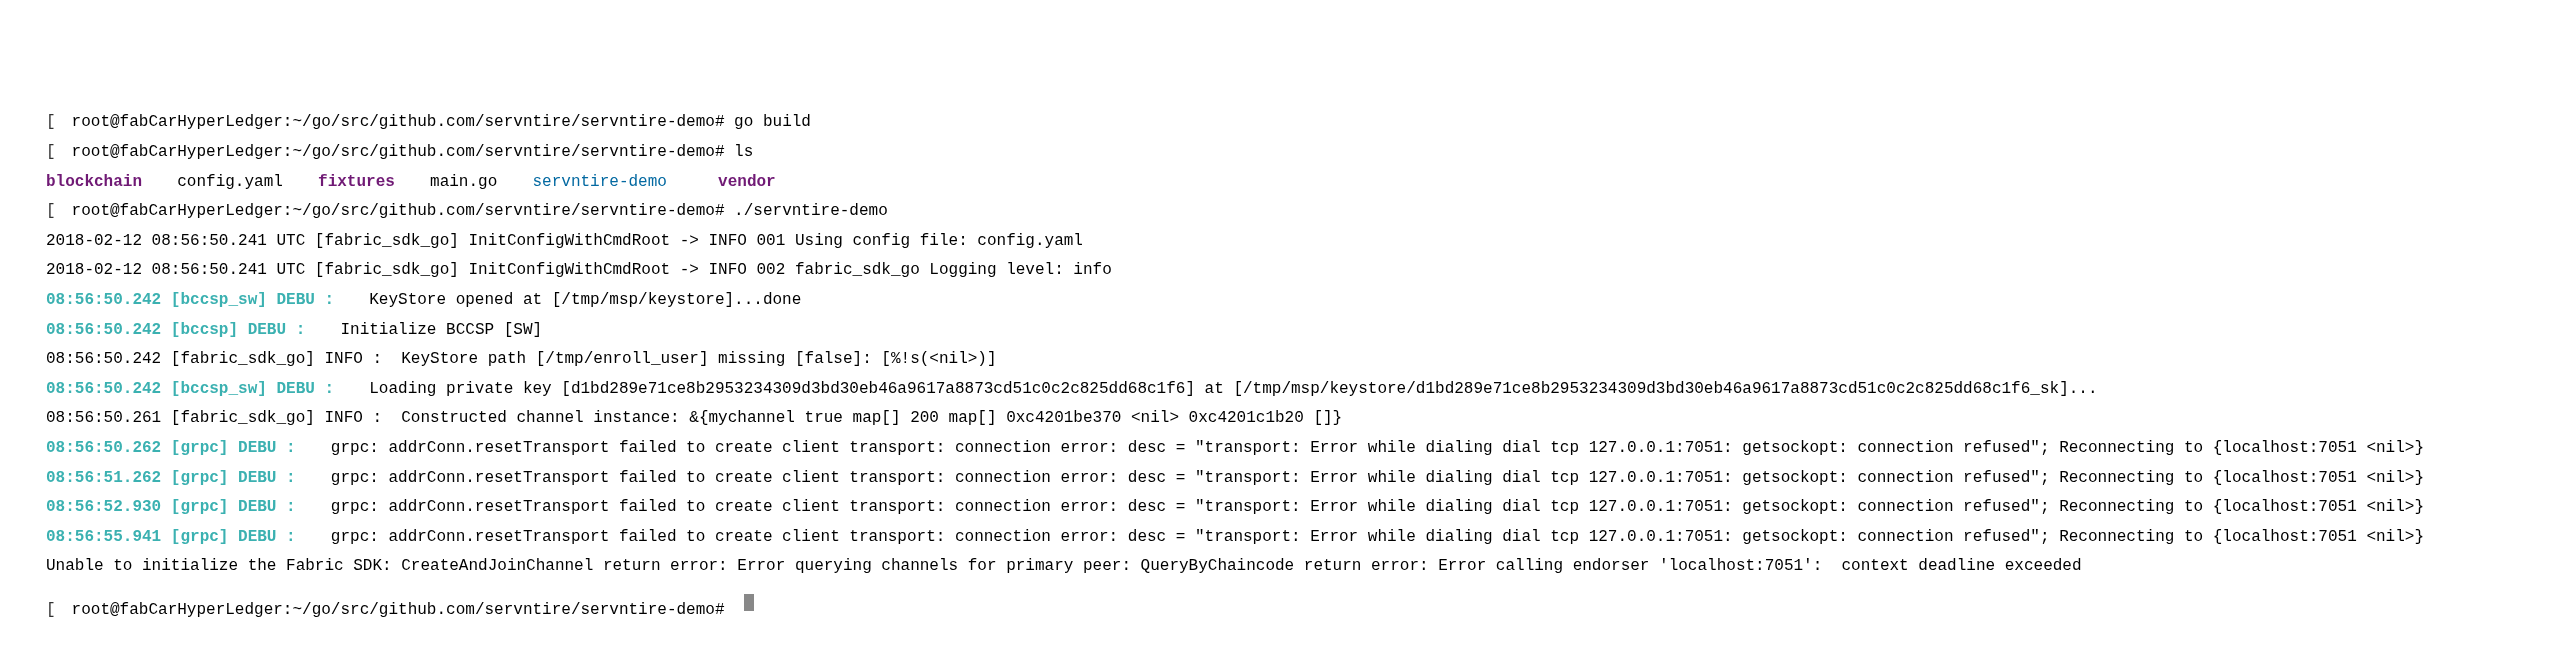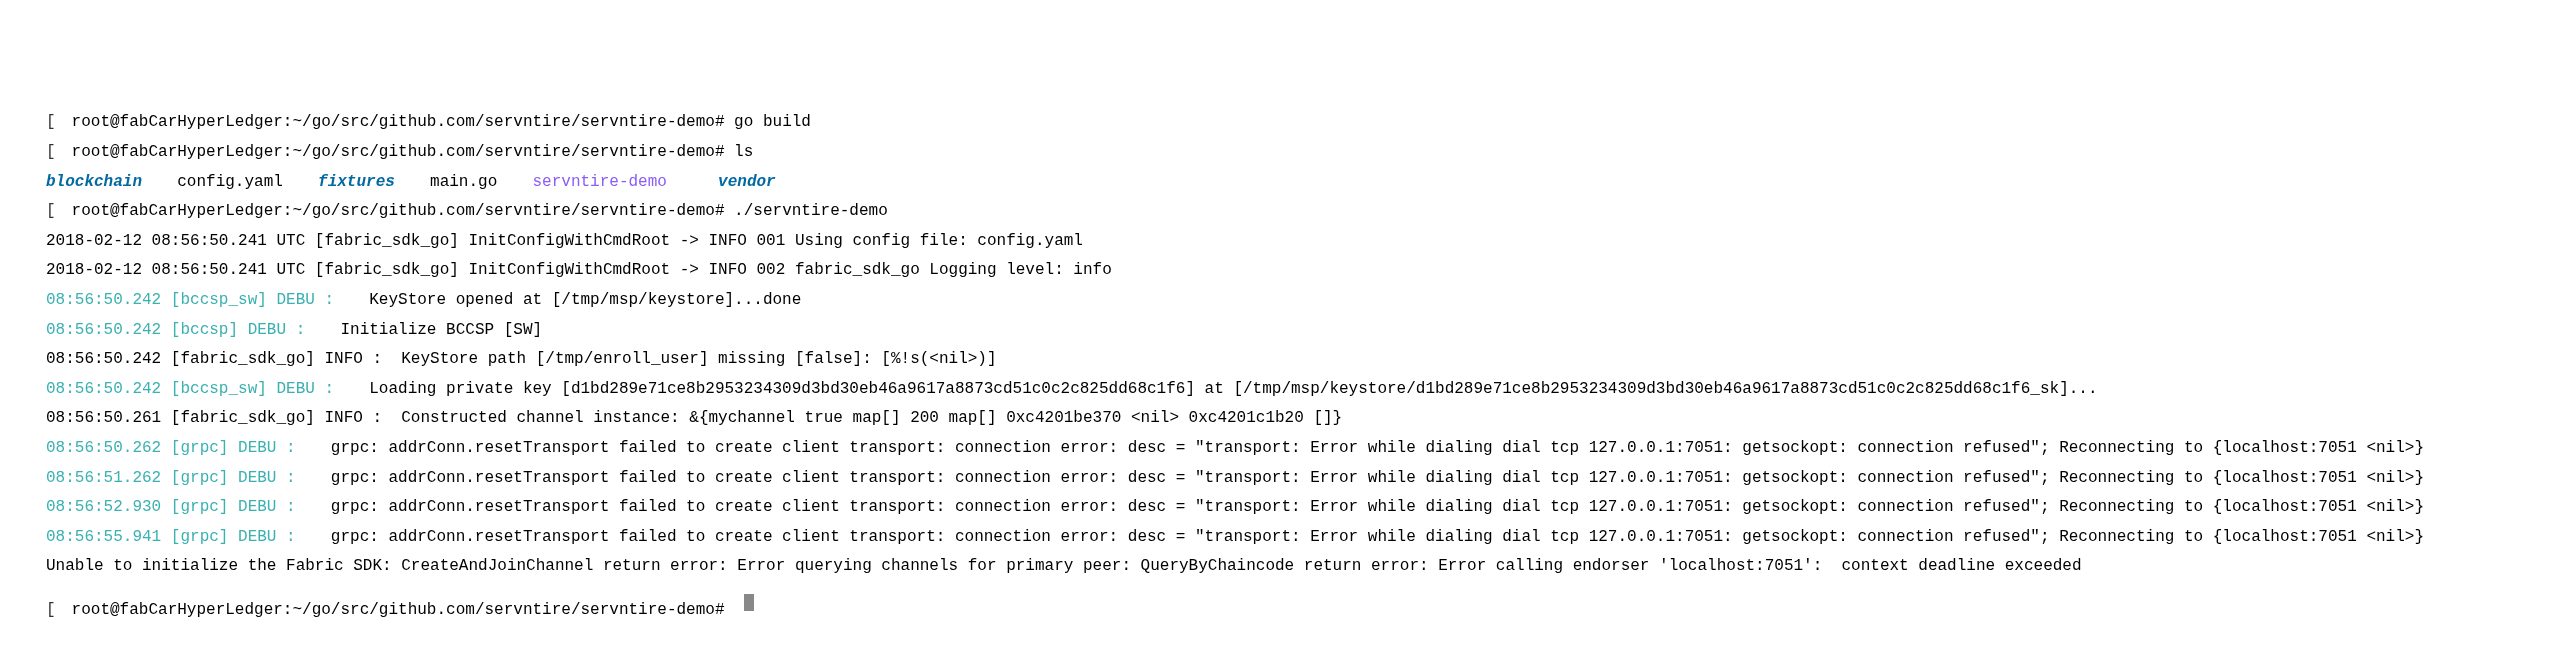--- a/index.html
+++ b/index.html
@@ -8,23 +8,23 @@
       font-family: Menlo, Monaco, "Courier New", monospace;
       font-size: 16px;
       line-height: 1.35;
       padding: 2px 6px;
       white-space: pre-wrap;
       word-break: break-all;
       color: #000;
     }
     .line { display: block; }
     .prompt-bracket { color: #333; }
-    .dir-blue { color: #0369a1; font-weight: bold; font-style: italic; }
-    .exe-orange { color: #8b5cf6; }
-    .time-teal { color: #3bb1b1; }
+    .dir-blue { color: #701a75; font-weight: bold; }
+    .exe-orange { color: #0369a1; }
+    .time-teal { color: #3bb1b1; font-weight: bold; }
     .cursor-block {
       display: inline-block;
       width: 0.6em;
       height: 1.1em;
       background: #888;
       vertical-align: text-bottom;
       margin-left: 2px;
     }
   </style>
 </head>

